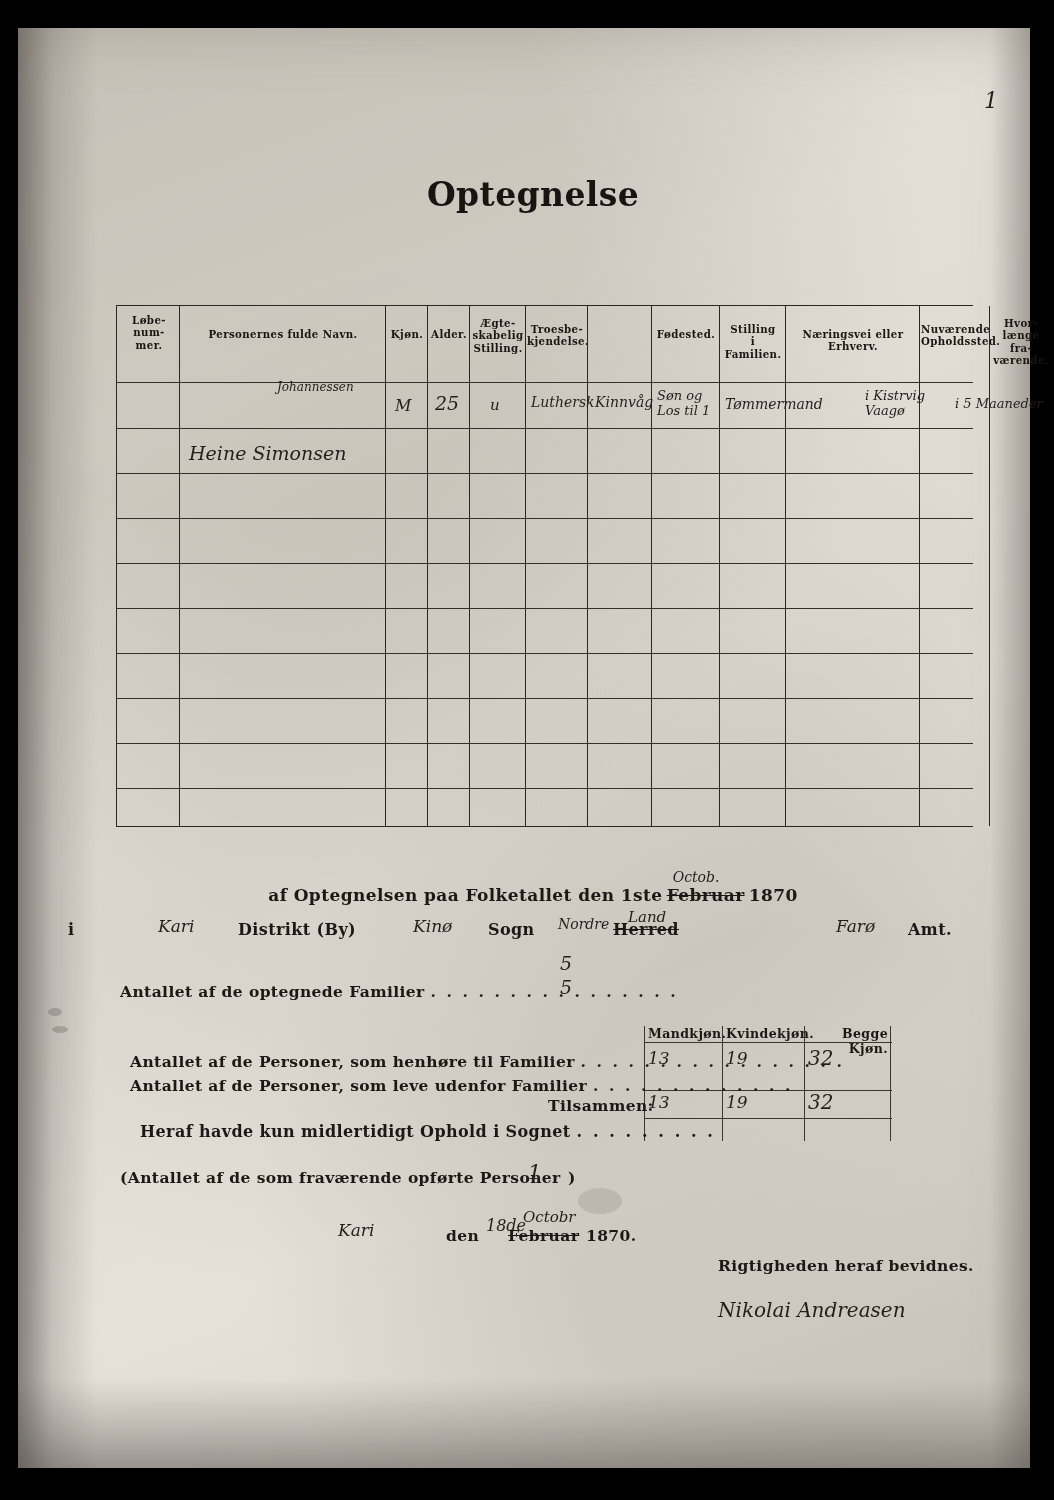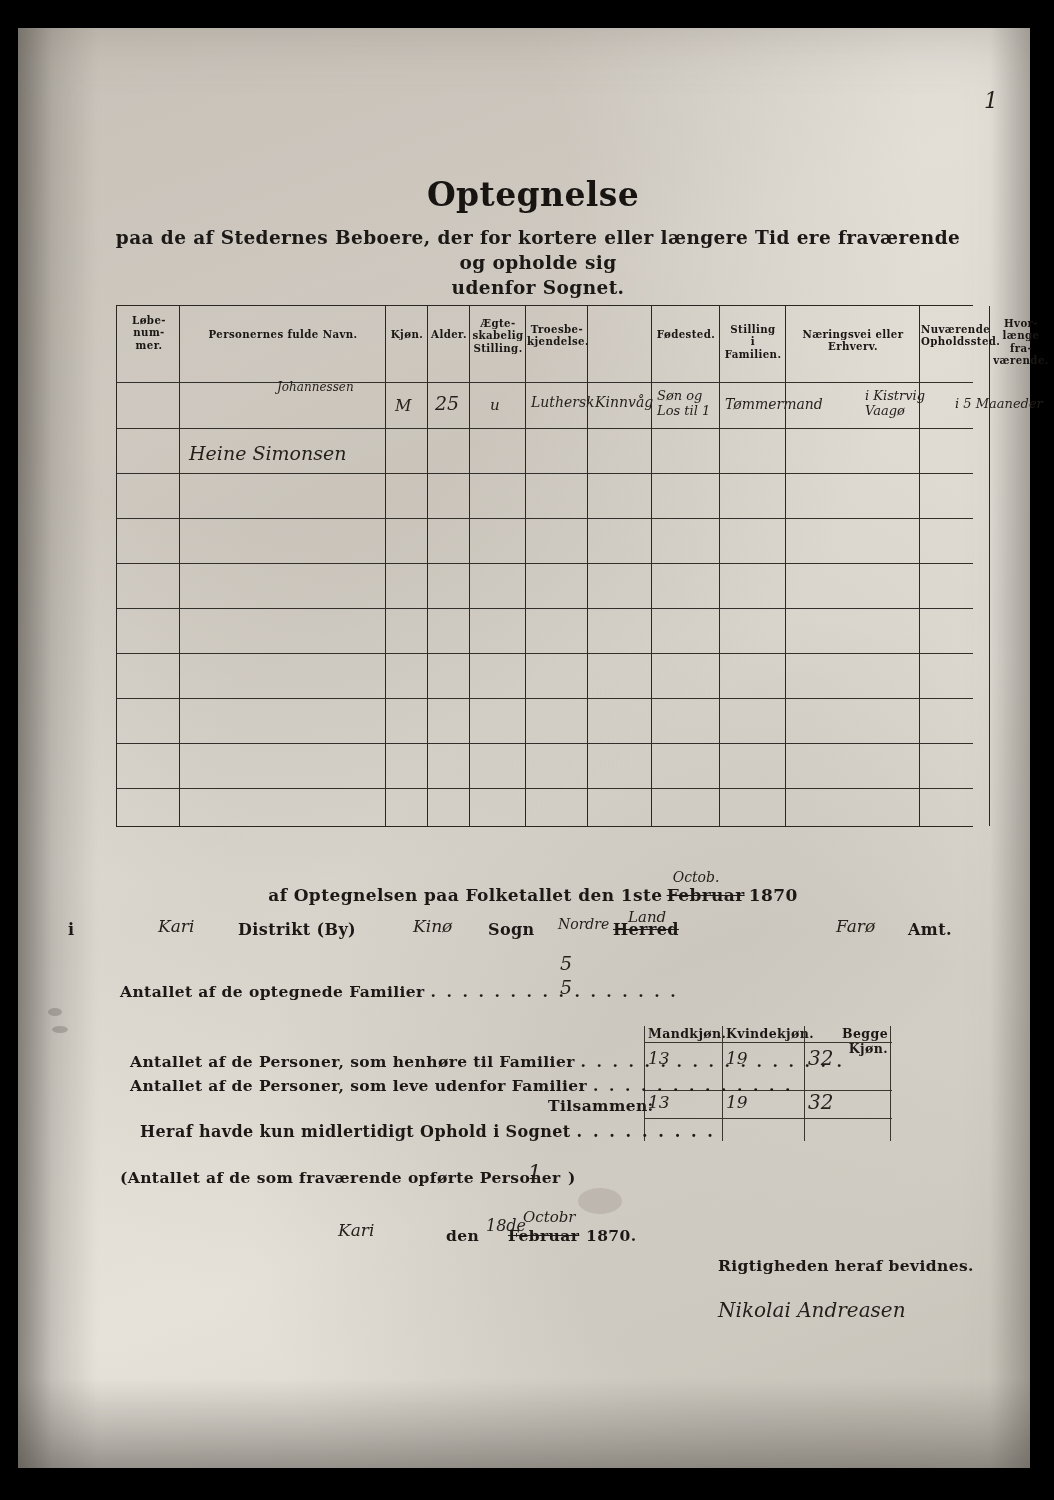--- a/index.html
+++ b/index.html
@@ -181,24 +181,20 @@
 <div id="scan">
   <div class="blot" style="left:30px;top:980px;width:14px;height:8px;"></div>
   <div class="blot" style="left:34px;top:998px;width:16px;height:7px;"></div>
   <div class="blot" style="left:560px;top:1160px;width:44px;height:26px;background:rgba(110,102,92,0.18);"></div>
 
   <div id="paper">
 
     <div class="hand" style="left:916px; top:38px; font-size:22px;">1</div>
 
     <div id="title" class="fraktur">Optegnelse</div>
-    <div id="subtitle" class="fraktur">
-      <div>paa de af Stedernes Beboere, der for kortere eller længere Tid ere fraværende og opholde sig</div>
-      <div>udenfor Sognet.</div>
-    </div>
 
     <div id="maintable">
 
       <div class="vline" style="left:62px;"></div>
       <div class="vline" style="left:268px;"></div>
       <div class="vline" style="left:310px;"></div>
       <div class="vline" style="left:352px;"></div>
       <div class="vline" style="left:408px;"></div>
       <div class="vline" style="left:470px;"></div>
       <div class="vline" style="left:534px;"></div>

